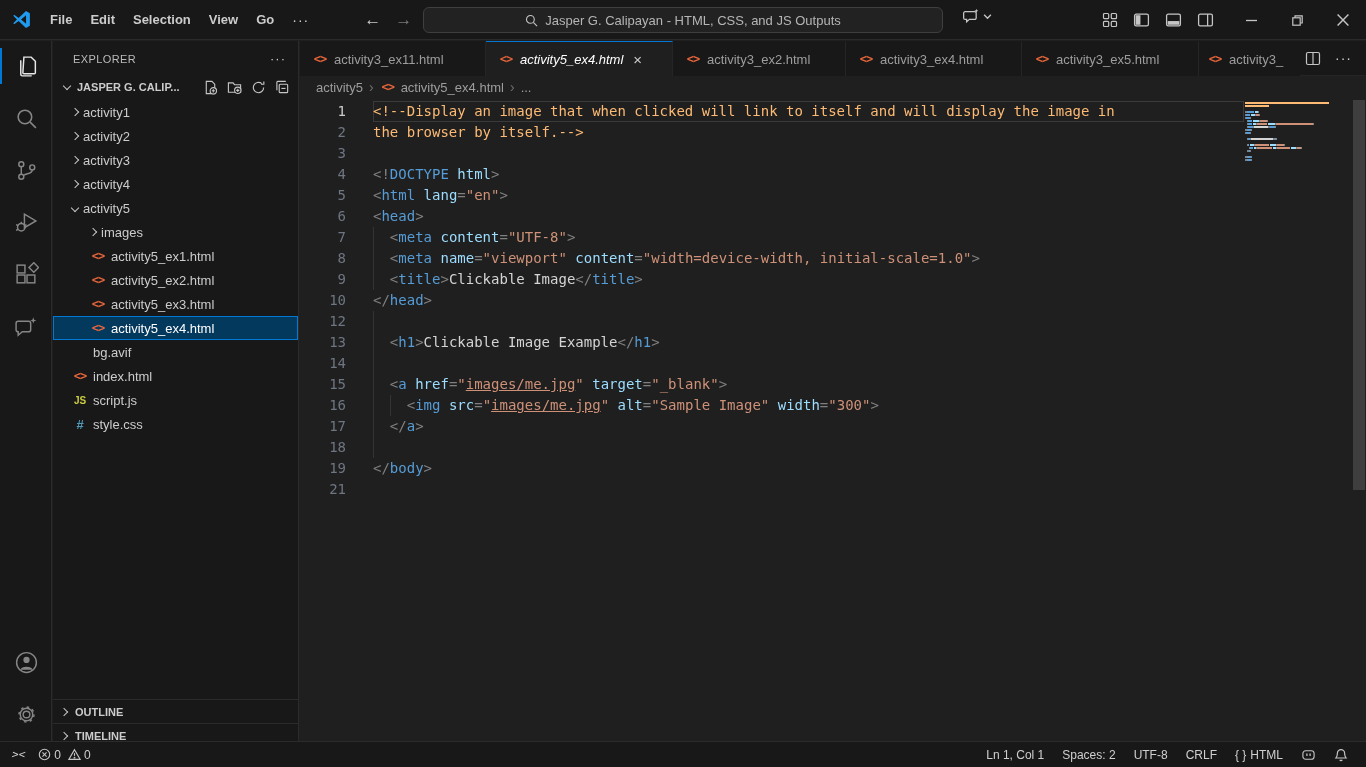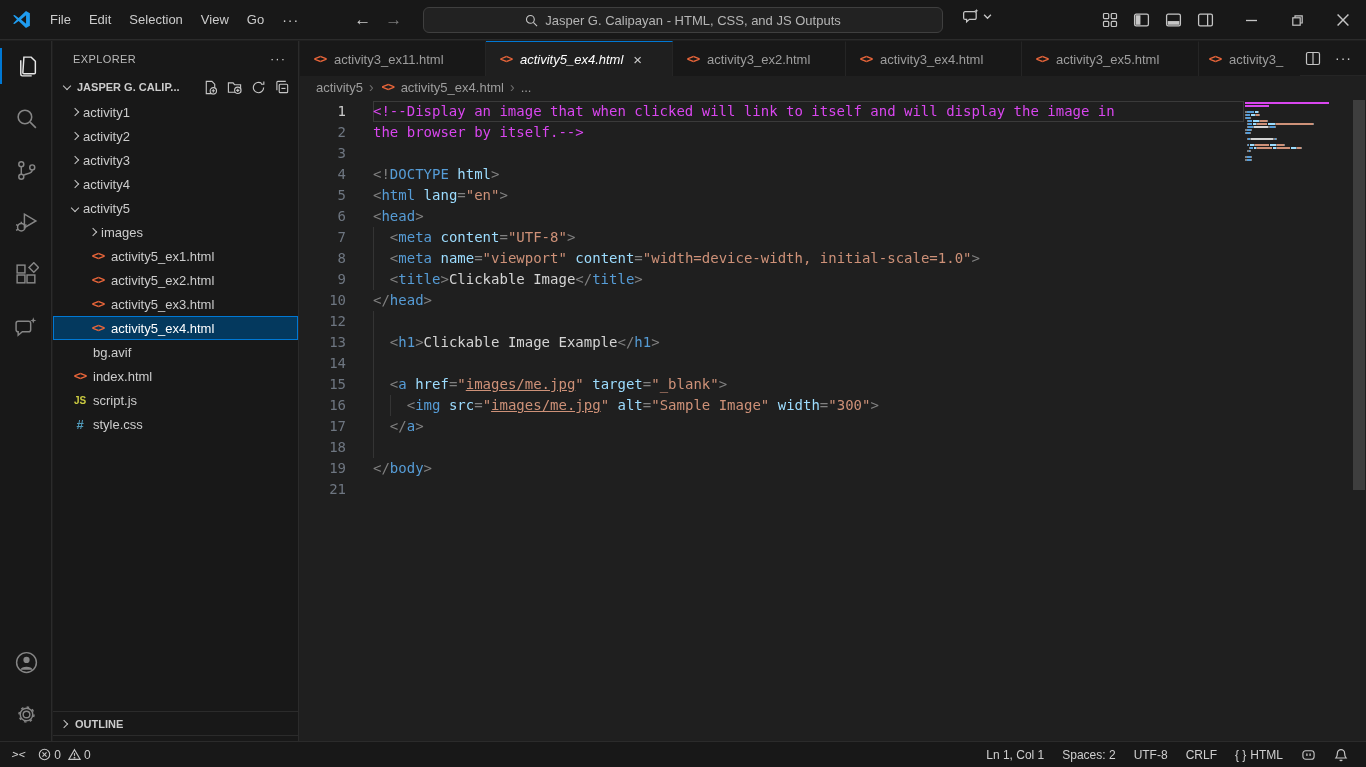--- a/index.html
+++ b/index.html
@@ -4,21 +4,21 @@
 <style>
   * { box-sizing: border-box; margin: 0; padding: 0; }
   html,body { width:1366px; height:767px; overflow:hidden; background:#1f1f1f;
     font-family:"Liberation Sans", sans-serif; color:#cccccc; }
   svg { display:block; }
 
   
   .titlebar{position:absolute;left:0;top:0;width:1366px;height:40px;background:#181818;
     border-bottom:1px solid #2b2b2b;display:flex;align-items:center;z-index:50;}
   .vscode-logo{margin:0 10px 0 12px;}
-  .menu{display:flex;align-items:center;}
+  .menu{display:flex;align-items:center;font-weight:bold;}
   .menu-item{font-size:13px;color:#cccccc;padding:5px 9px;border-radius:5px;cursor:default;}
   .menu-more{font-size:14px;color:#cccccc;padding:5px 9px;letter-spacing:1px;}
   .nav-arrows{display:flex;align-items:center;margin-left:46px;gap:14px;}
   .arrow{font-size:17px;color:#cccccc;}
   .arrow.fwd{color:#7a7a7a;}
   .cmd-center{position:absolute;left:50%;top:7px;transform:translateX(-50%);width:520px;height:26px;
     background:#222222;border:1px solid #3f3f3f;border-radius:6px;display:flex;align-items:center;
     justify-content:center;gap:7px;color:#b5b5b5;font-size:13px;}
   .copilot-btn{position:absolute;left:963px;top:8px;display:flex;align-items:center;gap:3px;}
   .layout-controls{position:absolute;right:152px;top:0;height:40px;display:flex;align-items:center;gap:15px;}
@@ -26,21 +26,21 @@
   .win-btn{width:46px;height:40px;display:flex;align-items:center;justify-content:center;}
 
   
   .activitybar{position:absolute;left:0;top:41px;width:52px;bottom:26px;background:#181818;
     border-right:1px solid #2b2b2b;display:flex;flex-direction:column;}
   .ab-item{width:52px;height:50px;display:flex;align-items:center;justify-content:center;position:relative;margin-bottom:2px;}
   .ab-item.active::before{content:"";position:absolute;left:0;top:7px;bottom:7px;width:2px;background:#0078d4;}
   .ab-bottom{margin-top:auto;}
 
   
-  .sidebar{position:absolute;left:53px;top:41px;width:246px;bottom:8px;background:#181818;
+  .sidebar{position:absolute;left:53px;top:41px;width:246px;bottom:20px;background:#181818;
     border-right:1px solid #2b2b2b;font-size:13px;}
   .sb-header{height:35px;display:flex;align-items:center;padding:0 12px 0 20px;}
   .sb-title{font-size:11px;color:#bbbbbb;letter-spacing:.4px;}
   .sb-header-more{margin-left:auto;font-size:13px;color:#cccccc;letter-spacing:1px;}
   .project-row{height:22px;display:flex;align-items:center;padding:0 8px 0 4px;gap:2px;}
   .project-name{font-weight:bold;font-size:11px;color:#cccccc;white-space:nowrap;text-align:center;}
   .project-actions{margin-left:auto;display:flex;align-items:center;gap:9px;}
   .tree{margin-top:2px;}
   .tree-row{height:24px;display:flex;align-items:center;gap:5px;color:#cccccc;border:1px solid transparent;}
   .tree-row.selected{background:#04395e;border:1px solid #0078d4;color:#ffffff;}
@@ -74,21 +74,21 @@
   .bc-file{display:flex;align-items:center;gap:5px;}
 
   .code{position:absolute;left:0;right:0;top:57px;bottom:0;overflow:hidden;
     font-family:"DejaVu Sans Mono","Liberation Mono",monospace;font-size:14px;line-height:21px;padding-top:3px;}
   .cline{display:flex;height:21px;}
   .ln{width:46px;text-align:right;color:#6e7681;flex:none;user-select:none;}
   .lc{margin-left:27px;white-space:pre;position:relative;flex:1;margin-right:122px;}
   .cline.cur .lc{box-shadow:inset 0 0 0 1px #3a3a3a;}
   .cline.cur .ln{color:#cccccc;}
   .guide{position:absolute;top:0;bottom:0;width:1px;background:#343434;}
-  .tk-cm{color:#d946ef;text-align:right;}
+  .tk-cm{color:#fdba74;text-align:right;}
   .tk-tag{color:#569cd6;}
   .tk-pun{color:#808080;}
   .tk-attr{color:#9cdcfe;}
   .tk-str{color:#ce9178;}
   .tk-strU{color:#ce9178;text-decoration:underline;}
   .tk-txt{color:#d4d4d4;}
 
   .minimap{position:absolute;top:61px;right:15px;width:106px;}
   .mrow{height:2px;margin-bottom:1px;display:flex;}
   .mrow span{height:2px;background:currentColor;}

